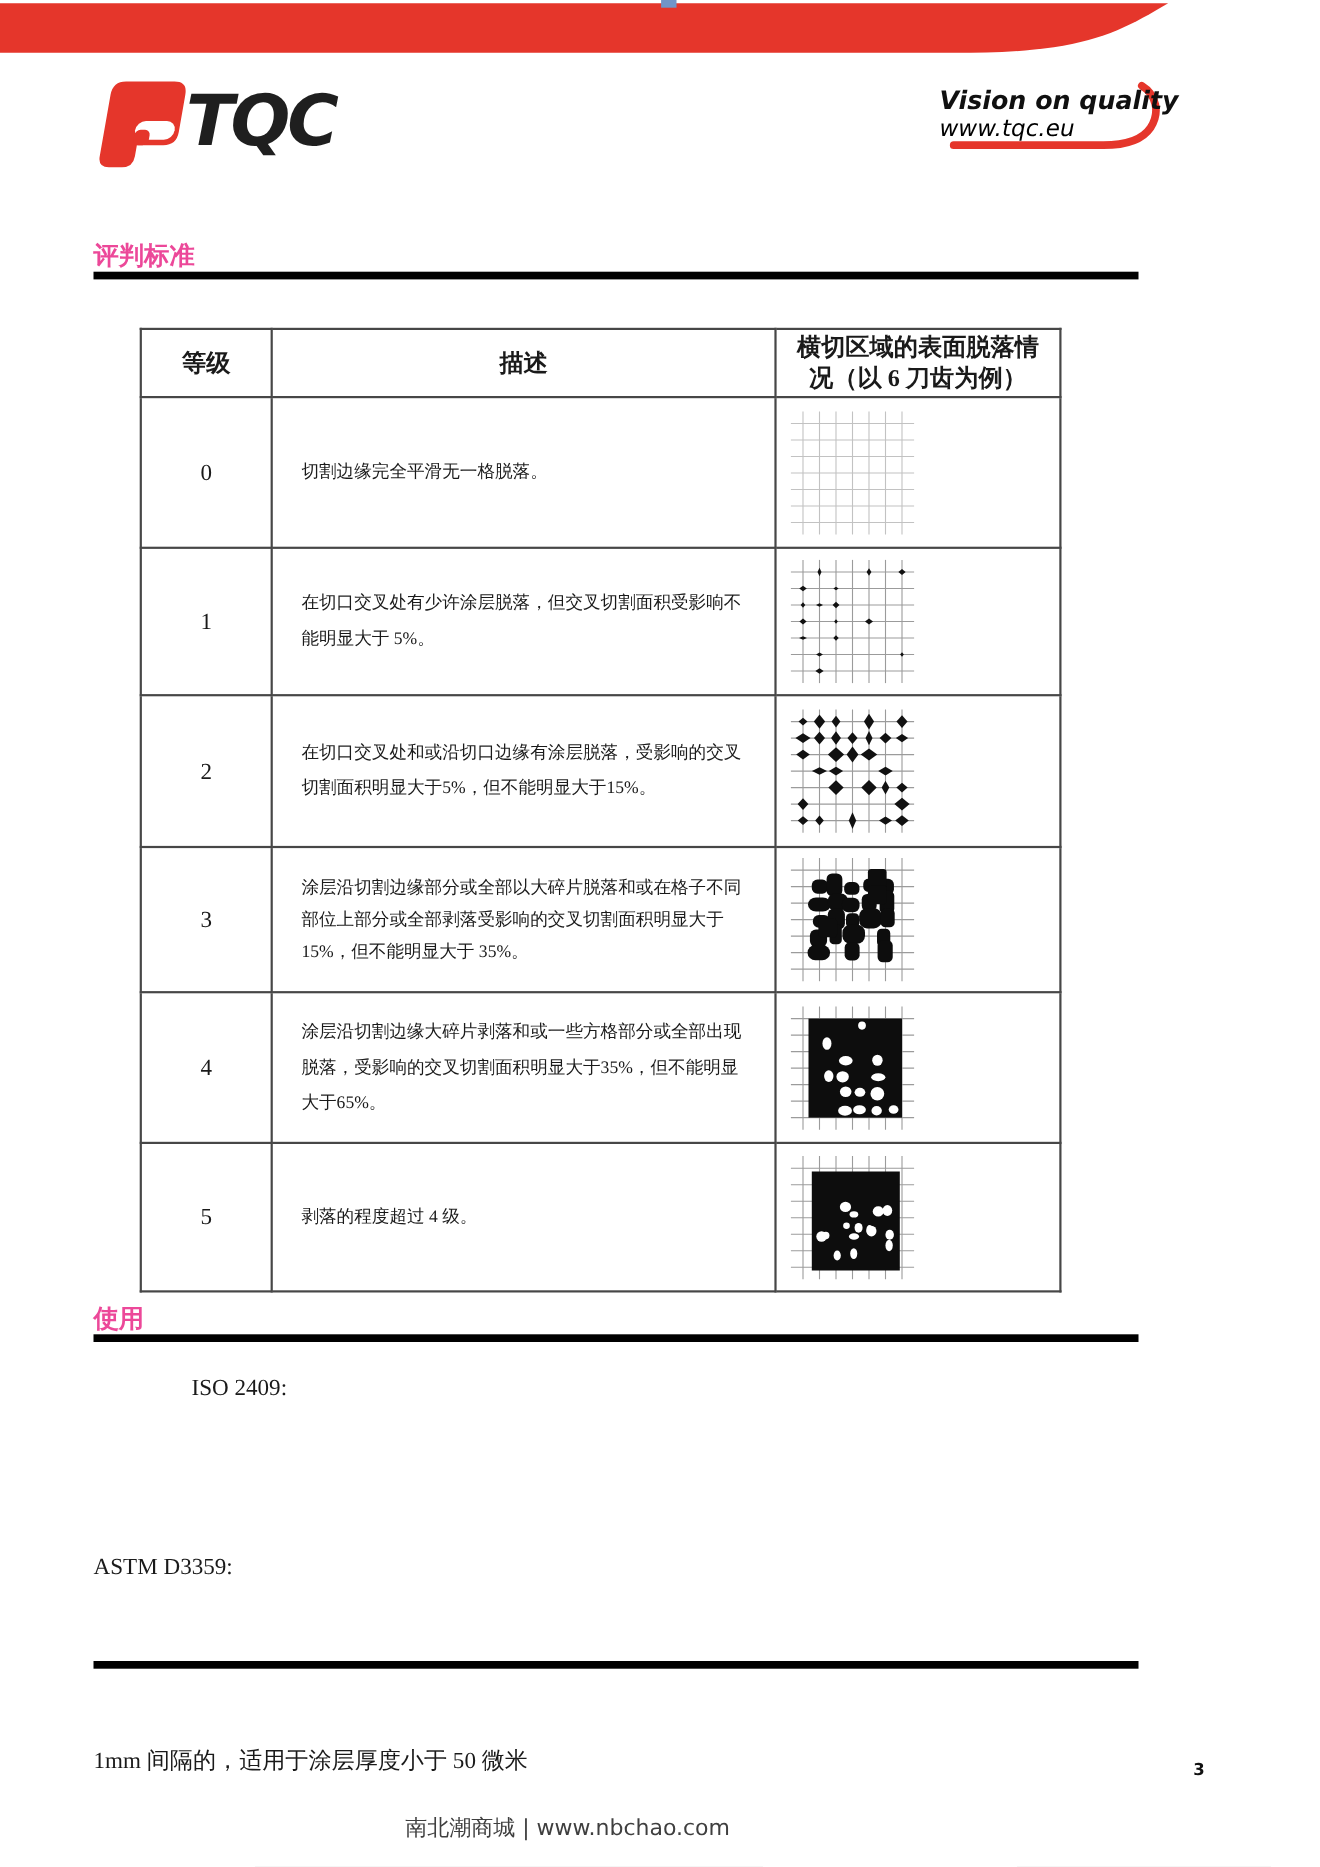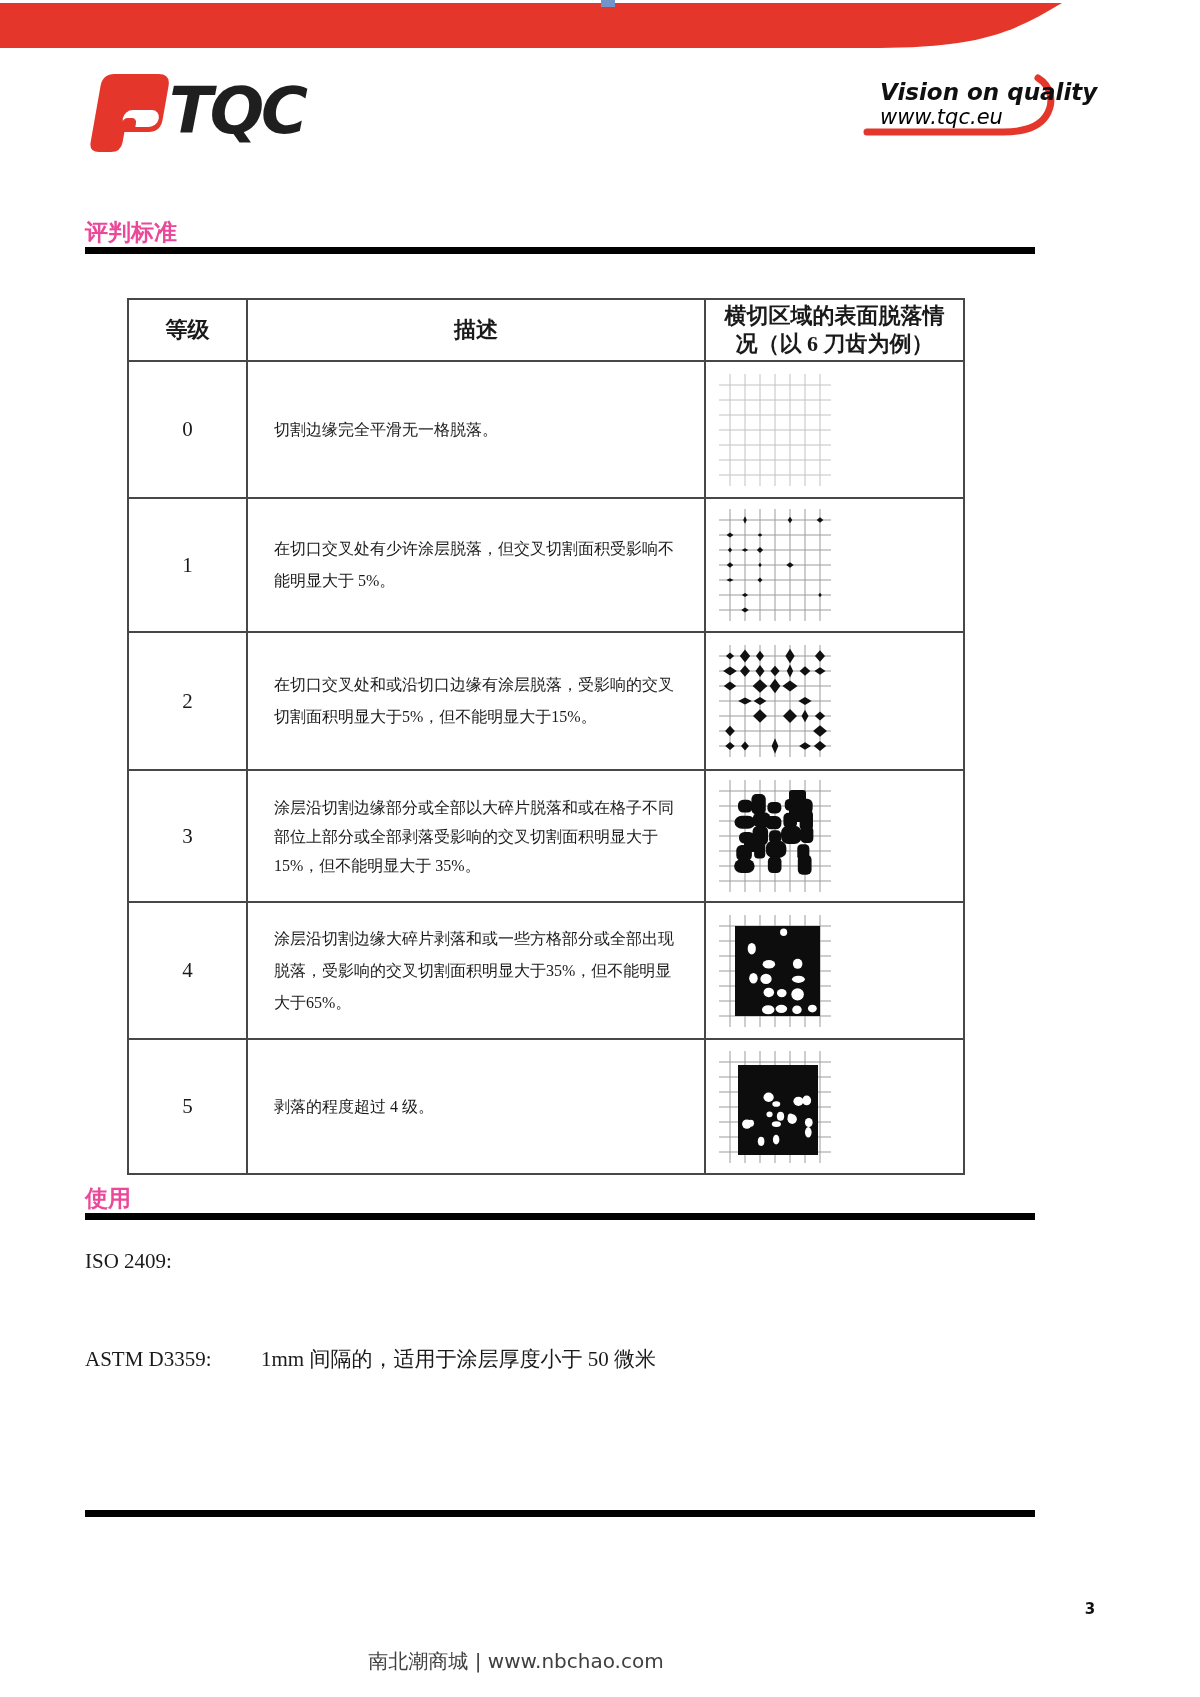--- a/index.html
+++ b/index.html
@@ -8,21 +8,21 @@
     font-family:"Liberation Serif","DejaVu Serif",serif;color:#1a1a1a;overflow:hidden;
   }
   
   .banner{position:absolute;top:0;left:0;}
   .blue-notch{position:absolute;left:601px;top:0;width:14px;height:7px;background:#7195c8;}
   .logo{position:absolute;left:85px;top:72px;display:flex;align-items:center;text-align:center;}
   .logo-text{
     font-family:"DejaVu Sans","Liberation Sans",sans-serif;font-weight:bold;font-style:italic;
     font-size:64px;letter-spacing:-3px;color:#1f1f1f;line-height:80px;transform:translateY(-3px);
   }
-  .tagline{position:absolute;left:880px;top:79px;width:230px;}
+  .tagline{position:absolute;left:854px;top:79px;width:230px;}
   .tagline-main{font-family:"DejaVu Sans","Liberation Sans",sans-serif;font-weight:bold;font-style:italic;font-size:23px;line-height:26px;color:#101010;}
   .tagline-url{font-family:"DejaVu Sans","Liberation Sans",sans-serif;font-style:italic;font-size:21px;line-height:25px;color:#000000;}
   .swoosh{position:absolute;left:845px;top:72px;}
   
   .section-title{position:absolute;left:85px;margin:0;font-size:23px;font-weight:700;color:#ec4899;}
   #criteria-title{top:217px;}
   #usage-title{top:1183px;}
   .rule{position:absolute;left:85px;width:950px;height:7px;background:#000;}
   #rule-criteria{top:247px;}
   #rule-usage{top:1213px;}
@@ -38,22 +38,22 @@
   tr.tr-2{height:138px;} tr.tr-3{height:116px;} tr.tr-4{height:137px;} tr.tr-5{height:135px;}
   th{font-size:22px;font-weight:700;line-height:28px;padding:2px 14px;text-align:center;}
   td.grade{text-align:center;font-size:21px;}
   td.desc{font-size:16px;line-height:32px;padding:4px 30px 4px 26px;}
   td.desc.tight{line-height:29px;margin-left:19px;}
   td.img{padding:0 0 0 4px;}
   .grid-img{width:130px;height:130px;}
   
   .usage-entry{position:absolute;left:85px;display:flex;align-items:flex-start;width:960px;}
   #usage-entry-1{top:1243px;}
-  #usage-entry-2{top:1341px;}
-  .std-label{flex:0 0 176px;font-size:21px;line-height:36px;}
+  #usage-entry-2{top:1406px;flex-direction:column;}
+  .std-label{flex:0 0 176px;font-size:21px;line-height:36px;text-align:right;}
   .usage-lines{font-size:21px;line-height:36px;}
   
   .pagenum{position:absolute;left:1078px;top:1600px;width:24px;text-align:center;
     font-family:"DejaVu Sans","Liberation Sans",sans-serif;font-size:15px;font-weight:700;color:#111;}
   .site-line{position:absolute;left:0;top:1648px;width:1032px;text-align:center;
     font-family:"DejaVu Sans","Liberation Sans",sans-serif;font-size:20px;color:#3f3f3f;}
 </style>
 </head>
 <body>
 

